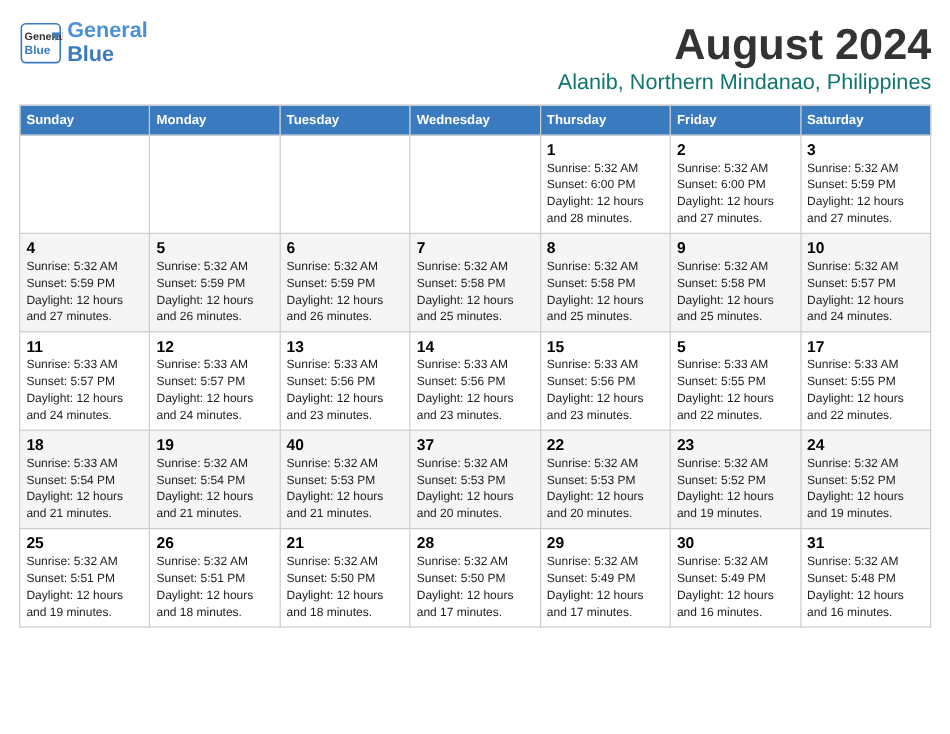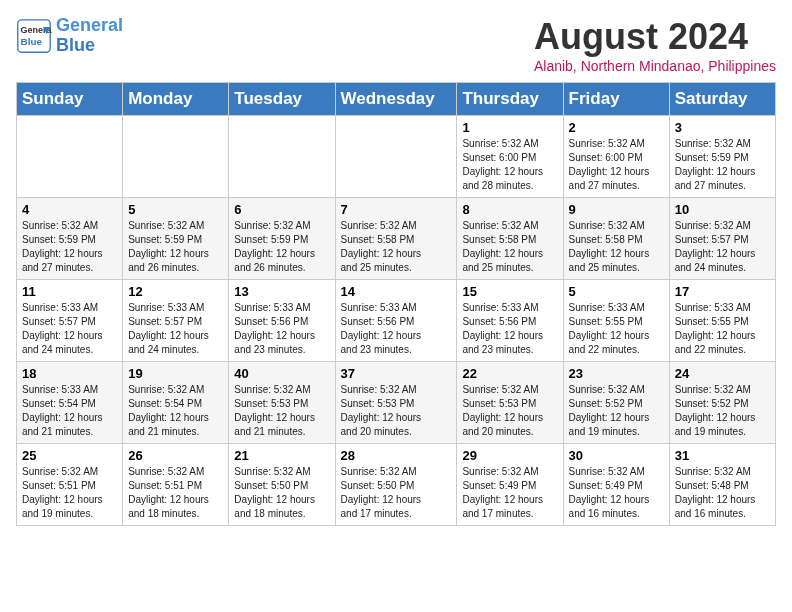--- a/index.html
+++ b/index.html
@@ -28,41 +28,42 @@
     }
     .logo-text span {
       color: #4a90d9;
     }
     .logo-icon {
       width: 36px;
       height: 36px;
       margin-right: 4px;
     }
     .title-block {
+      text-align: right;
     }
     .main-title {
       font-size: 36px;
       font-weight: bold;
       color: #333;
     }
     .subtitle {
-      font-size: 14px;
-      color: #be185d;
+      font-size: 18px;
+      color: #0f766e;
     }
     table {
       width: 100%;
       border-collapse: collapse;
       font-size: 11px;
     }
     thead tr th {
       background-color: #3a7bbf;
       color: #fff;
       text-align: left;
       padding: 6px 5px;
-      font-size: 17px;
+      font-size: 11px;
       border: 1px solid #ccc;
     }
     tbody tr td {
       border: 1px solid #ccc;
       vertical-align: top;
       padding: 4px 5px;
       height: 80px;
       background: #fff;
     }
     tbody tr:nth-child(even) td {

